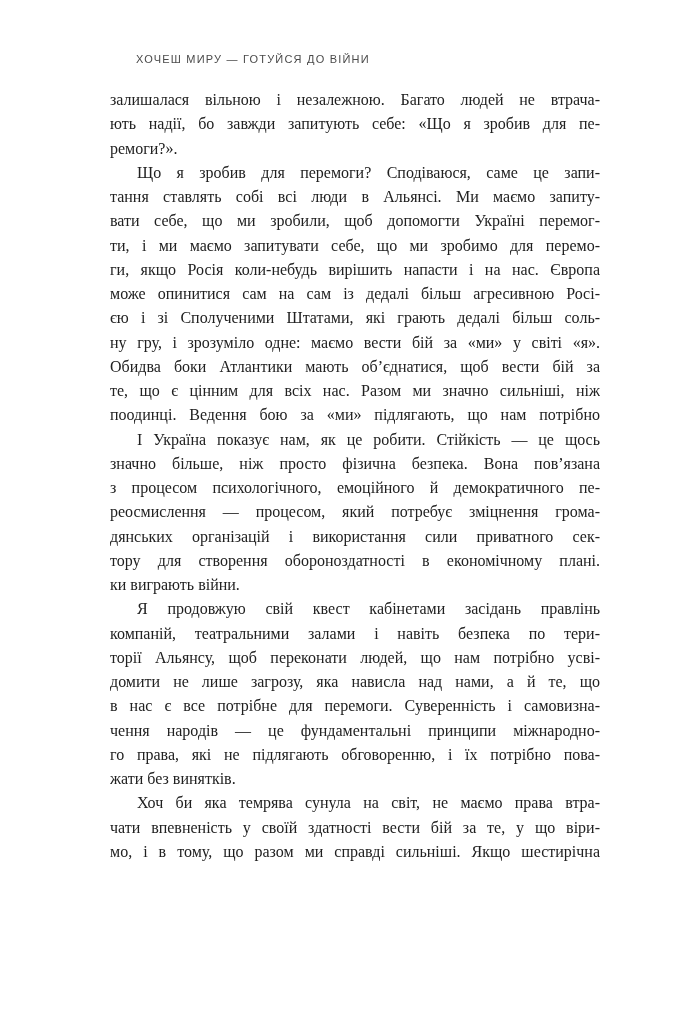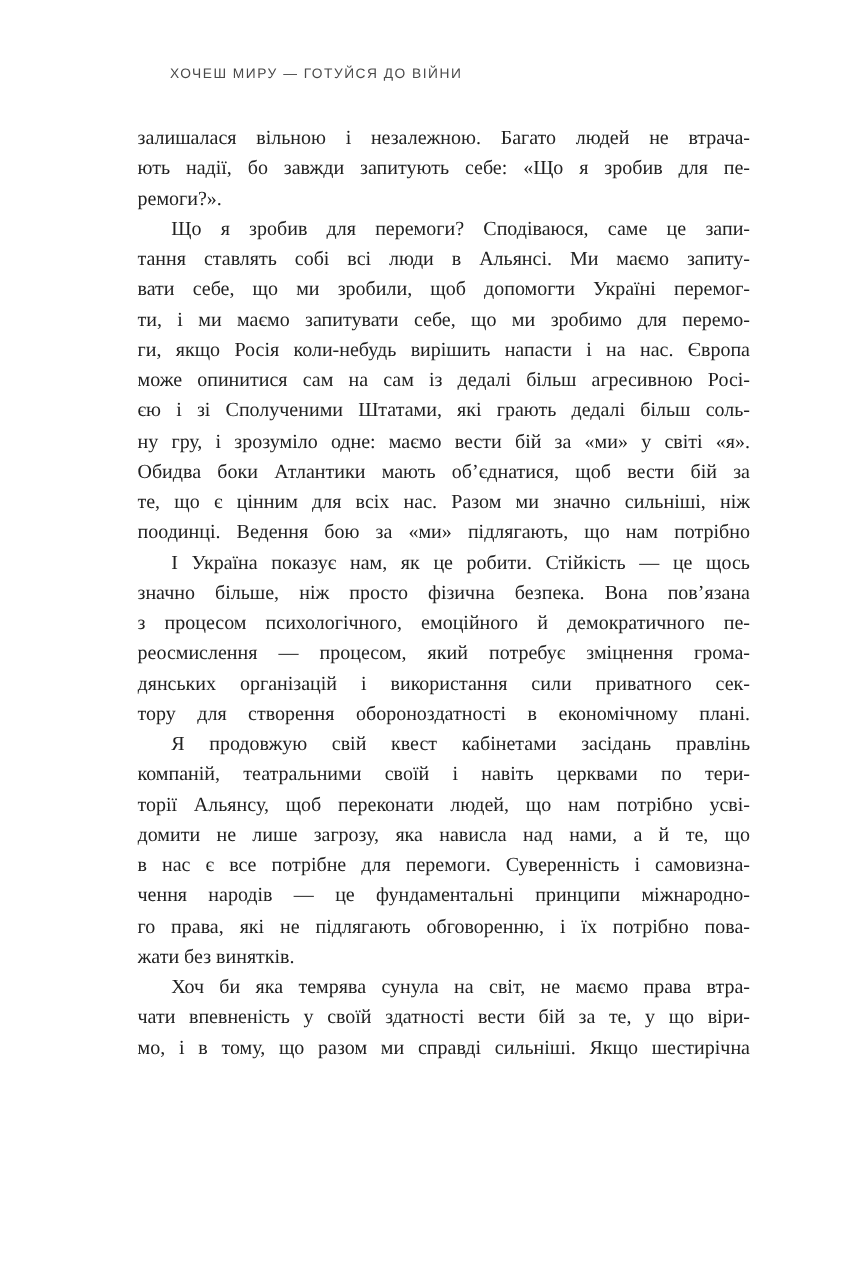--- a/index.html
+++ b/index.html
@@ -22,21 +22,21 @@
     font-family: "Liberation Sans", "DejaVu Sans", sans-serif;
     font-size: 11px;
     font-weight: 400;
     letter-spacing: 1.2px;
     color: #4a4a4a;
     white-space: nowrap;
   }
   .text-block {
     position: absolute;
     left: 110px;
-    top: 99px;
+    top: 88px;
     width: 490px;
     color: #212121;
     font-size: 16px;
     line-height: 24.25px;
   }
   .paragraph {
     margin: 0;
     padding: 0;
   }
   .line {
@@ -87,24 +87,25 @@
         <div class="line">те, що є цінним для всіх нас. Разом ми значно сильніші, ніж</div>
         <div class="line">поодинці. Ведення бою за «ми» підлягають, що нам потрібно</div>
       </div>
       <div class="paragraph">
         <div class="line indent">І Україна показує нам, як це робити. Стійкість — це щось</div>
         <div class="line">значно більше, ніж просто фізична безпека. Вона пов’язана</div>
         <div class="line">з процесом психологічного, емоційного й демократичного пе-</div>
         <div class="line">реосмислення — процесом, який потребує зміцнення грома-</div>
         <div class="line">дянських організацій і використання сили приватного сек-</div>
         <div class="line">тору для створення обороноздатності в економічному плані.</div>
+        <div class="line last">ки виграють війни.</div>
       </div>
       <div class="paragraph">
         <div class="line indent">Я продовжую свій квест кабінетами засідань правлінь</div>
-        <div class="line">компаній, театральними своїй і навіть церквами по тери-</div>
+        <div class="line">компаній, театральними залами і навіть безпека по тери-</div>
         <div class="line">торії Альянсу, щоб переконати людей, що нам потрібно усві-</div>
         <div class="line">домити не лише загрозу, яка нависла над нами, а й те, що</div>
         <div class="line">в нас є все потрібне для перемоги. Суверенність і самовизна-</div>
         <div class="line">чення народів — це фундаментальні принципи міжнародно-</div>
         <div class="line">го права, які не підлягають обговоренню, і їх потрібно пова-</div>
         <div class="line last">жати без винятків.</div>
       </div>
       <div class="paragraph">
         <div class="line indent">Хоч би яка темрява сунула на світ, не маємо права втра-</div>
         <div class="line">чати впевненість у своїй здатності вести бій за те, у що віри-</div>

